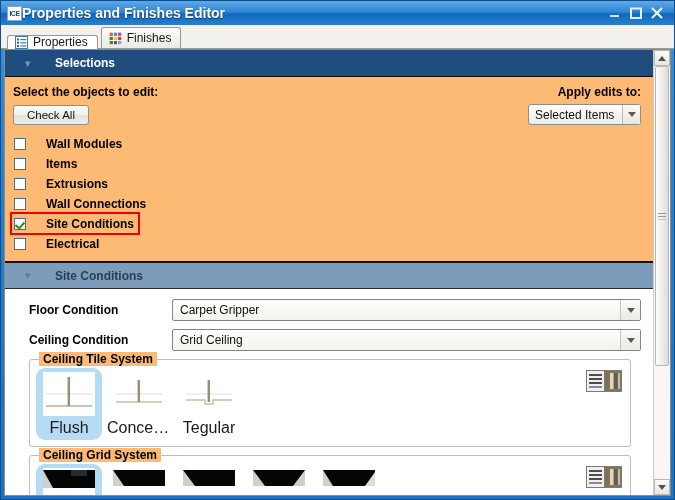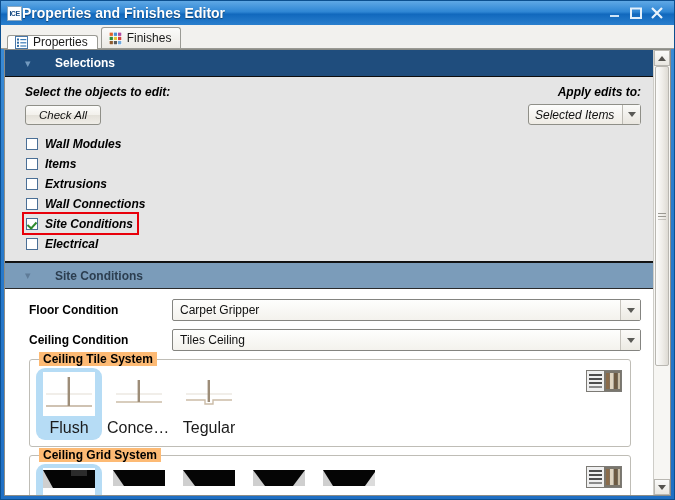--- a/index.html
+++ b/index.html
@@ -144,24 +144,23 @@
     margin-right: 18px;
     opacity: .75;
     font-weight: normal;
     line-height: 1;
   }
   .sect-head.primary .chev { color: #8fb4d6; }
   .sect-head.secondary .chev { color: #56718c; }
 
   
   .sel-panel {
-    background: #e5e5e5;
-    padding: 8px 12px 6px 20px;
+    background: #fdba74;
+    padding: 8px 12px 6px 8px;
     border-bottom: 1px solid #111;
-    font-style: italic;
   }
   .sel-row1 {
     display: flex;
     justify-content: space-between;
     align-items: flex-start;
   }
   .lbl-bold {
     font-size: 12px;
     font-weight: bold;
     color: #000;
@@ -241,20 +240,21 @@
     width: 4px; height: 7px;
     border: solid #2d8a2d;
     border-width: 0 2px 2px 0;
     transform: rotate(42deg);
   }
   .cb-label {
     font-size: 12px;
     font-weight: bold;
     color: #000;
     white-space: nowrap;
+    margin-left: 13px;
   }
   .cb-item.annotated {
     outline: 2px solid #e8000a;
     outline-offset: 1px;
   }
 
   
   .sc-panel {
     background: #ffffff;
     padding: 10px 12px 6px 12px;
@@ -520,21 +520,21 @@
             <span class="cval">Carpet Gripper</span>
             <span class="carrow">
                 <span class="tri"></span>
               </span>
           </div>
         </div>
 
         <div class="field-row">
           <div class="field-lbl">Ceiling Condition</div>
           <div class="field-combo">
-            <span class="cval">Tiles Ceiling</span>
+            <span class="cval">Grid Ceiling</span>
             <span class="carrow">
                 <span class="tri"></span>
               </span>
           </div>
         </div>
 
         <div class="groupbox">
           <div class="gb-title">Ceiling Tile System</div>
           <div class="thumbs">
 

